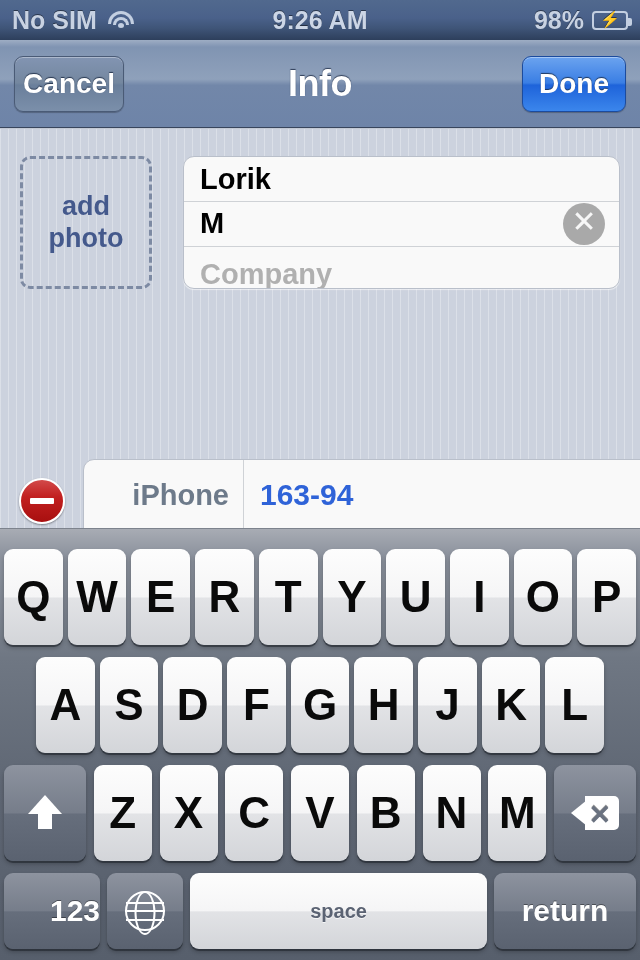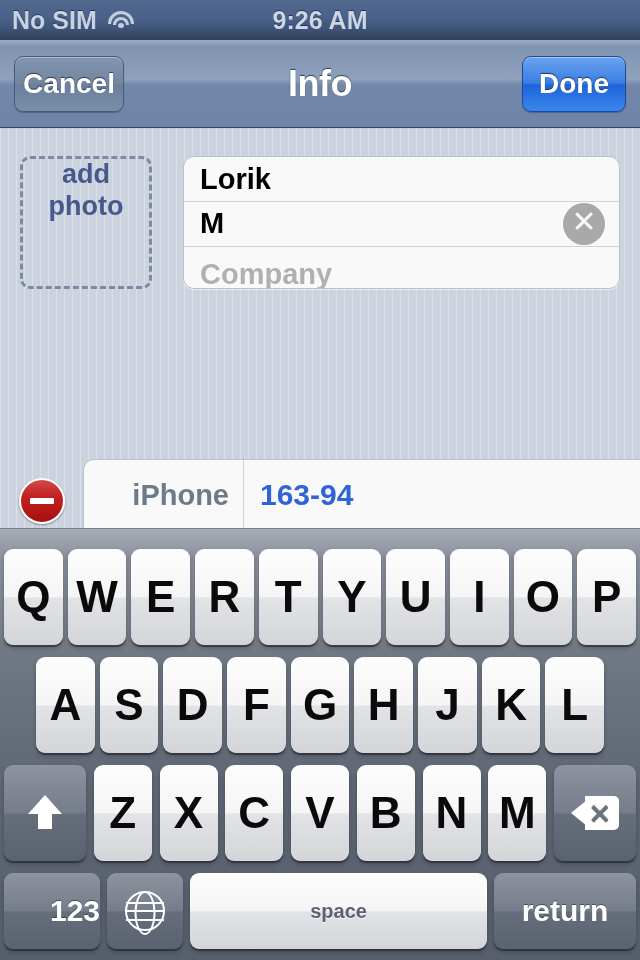--- a/index.html
+++ b/index.html
@@ -74,21 +74,21 @@
       repeating-linear-gradient(to right,
         rgba(255,255,255,.30) 0px, rgba(255,255,255,.30) 1px,
         rgba(0,0,0,0) 1px, rgba(0,0,0,0) 8px),
       #ccd2de;
     overflow:hidden;
   }
 
   #add-photo{
     position:absolute; left:20px; top:27px; width:132px; height:133px;
     border:3px dashed #7d8aa3; border-radius:10px;
-    display:flex; flex-direction:column; align-items:center; 
+    display:flex; flex-direction:column; align-items:center; justify-content:center;
     color:#44598c; font-size:27px; font-weight:bold; line-height:1.18;
     cursor:pointer;
   }
 
   #name-card{
     position:absolute; left:183px; top:27px; width:437px; height:133px;
     background:#f9f9f9; border:1px solid #b9bfca; border-radius:11px;
     box-shadow:0 1px 1px rgba(255,255,255,.6);
     overflow:hidden;
   }
@@ -207,20 +207,26 @@
 <div id="status-bar">
   <div id="status-left">
     <span>No SIM</span>
     <span class="wifi">
         <i></i>
         <i></i>
         <i></i>
       </span>
   </div>
   <div id="status-center">9:26 AM</div>
+  <div id="status-right">
+    <span>98%</span>
+    <span class="battery">
+      <span class="bolt">⚡</span>
+    </span>
+  </div>
 </div>
 
 <div id="nav-bar">
   <div id="cancel-button" class="nav-btn">Cancel</div>
   <div id="nav-title">Info</div>
   <div id="done-button" class="nav-btn">Done</div>
 </div>
 
 <div id="content">
 

